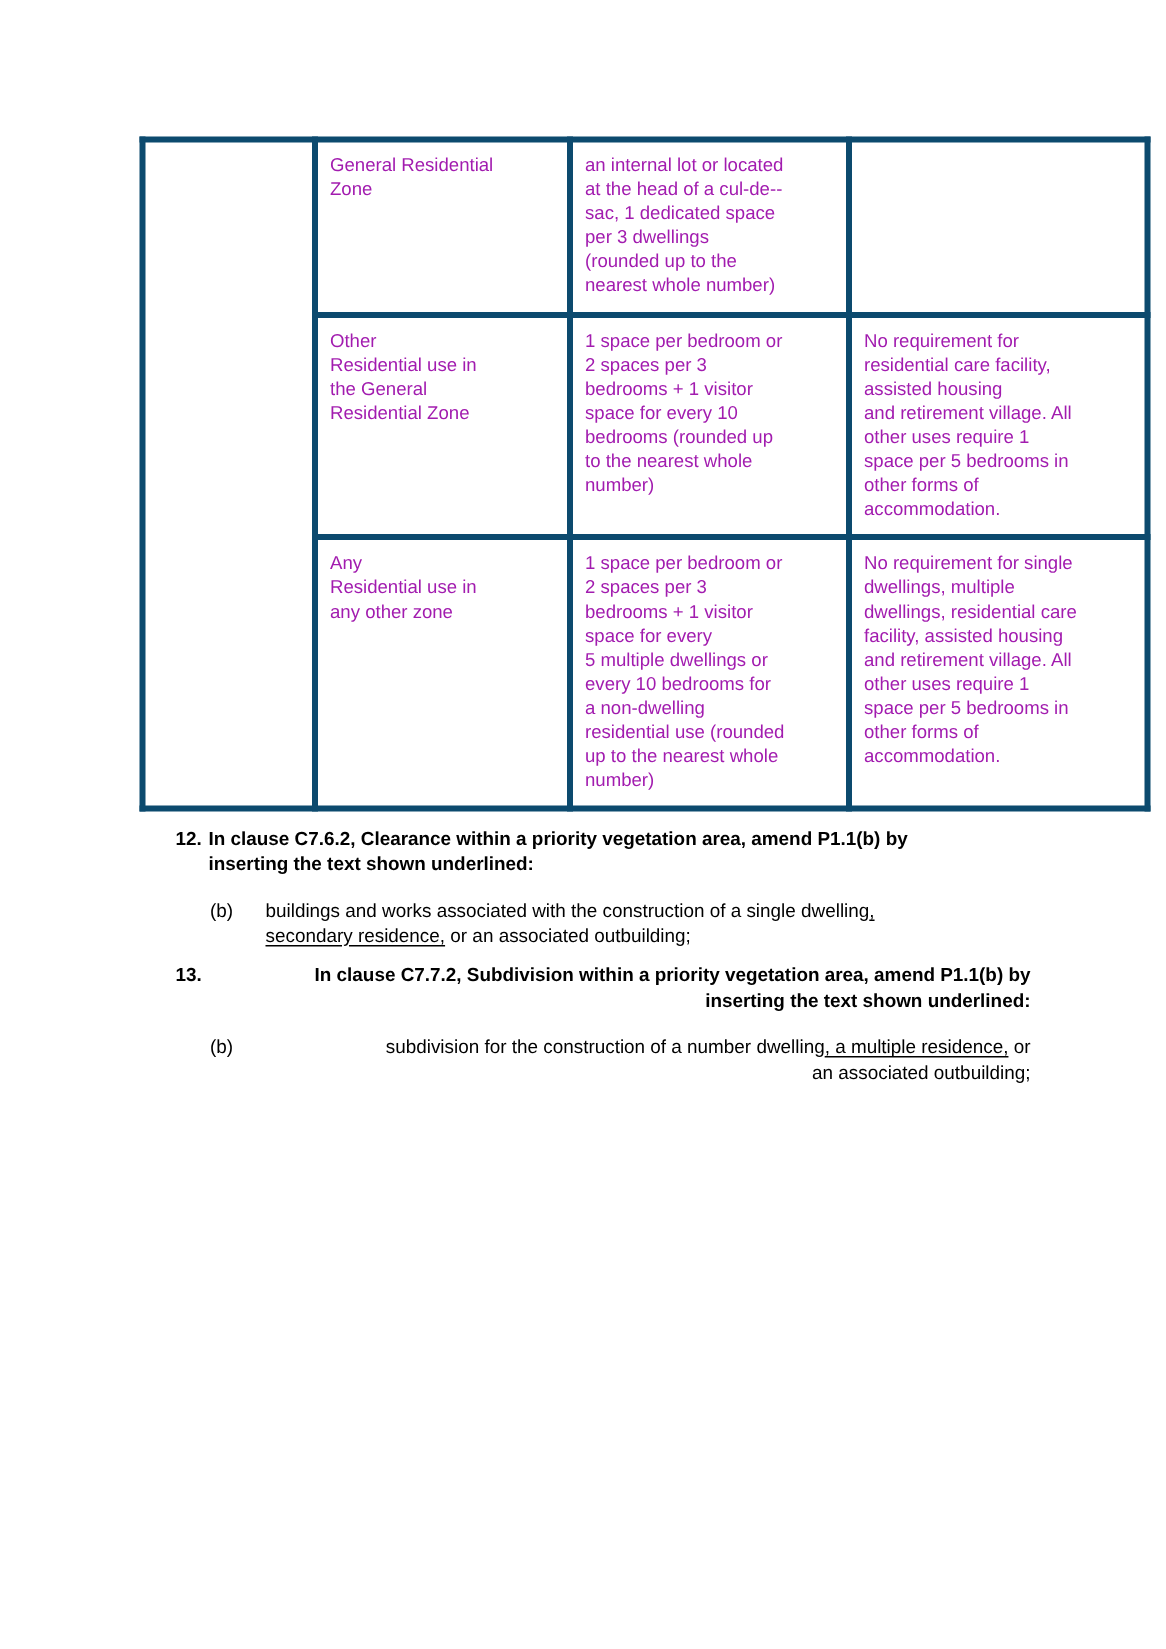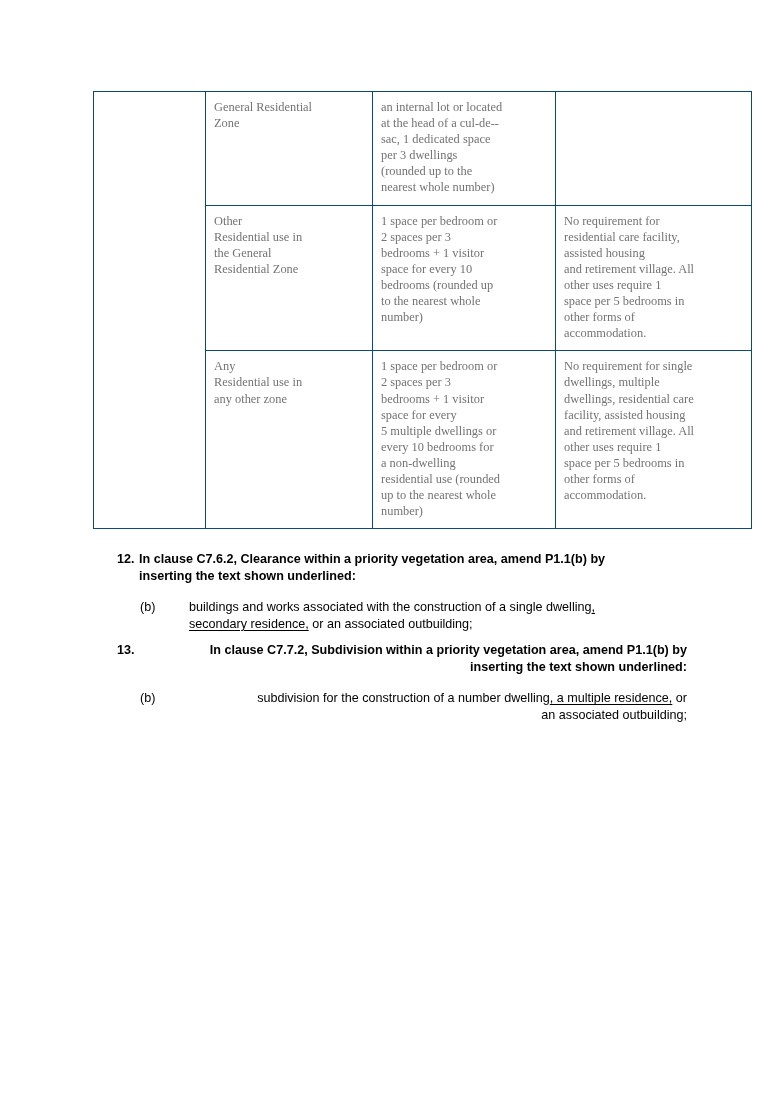--- a/index.html
+++ b/index.html
@@ -29,27 +29,27 @@
   
   .parking-table {
     position: absolute;
     left: 93px;
     top: 91px;
     width: 590px;
     border-collapse: collapse;
     table-layout: fixed;
   }
   .parking-table td {
-    border: 1px solid #0c4a6e;
+    border: 4px solid #0c4a6e;
     vertical-align: top;
     padding: 7px 8px 9px 8px;
     font-size: 12.4px;
     line-height: 16.1px;
-    font-family: Liberation Serif, serif;
-    color: #737373;
+    font-family: Liberation Sans, sans-serif;
+    color: #a21caf;
   }
   .col-blank  { width: 95px; }
   .col-zone   { width: 150px; }
   .col-rate   { width: 166px; }
   .col-note   { width: 179px; }
 
   .cell-line { display: block; white-space: pre; }
 
   
   .clause-block {
@@ -79,21 +79,21 @@
     padding-left: 60px;
     font-size: 12.6px;
     line-height: 16.6px;
   }
   .sub-label {
     position: absolute;
     left: 23px;
     top: 0;
     font-size: 12.6px;
   }
-  .sub-text { display: block; margin-left: 12px; }
+  .sub-text { display: block; }
   .sub-text .l2 { display: block; }
 
   u.ins {
     text-decoration: underline;
     text-underline-offset: 1.5px;
   }
 </style>
 </head>
 <body>
 

